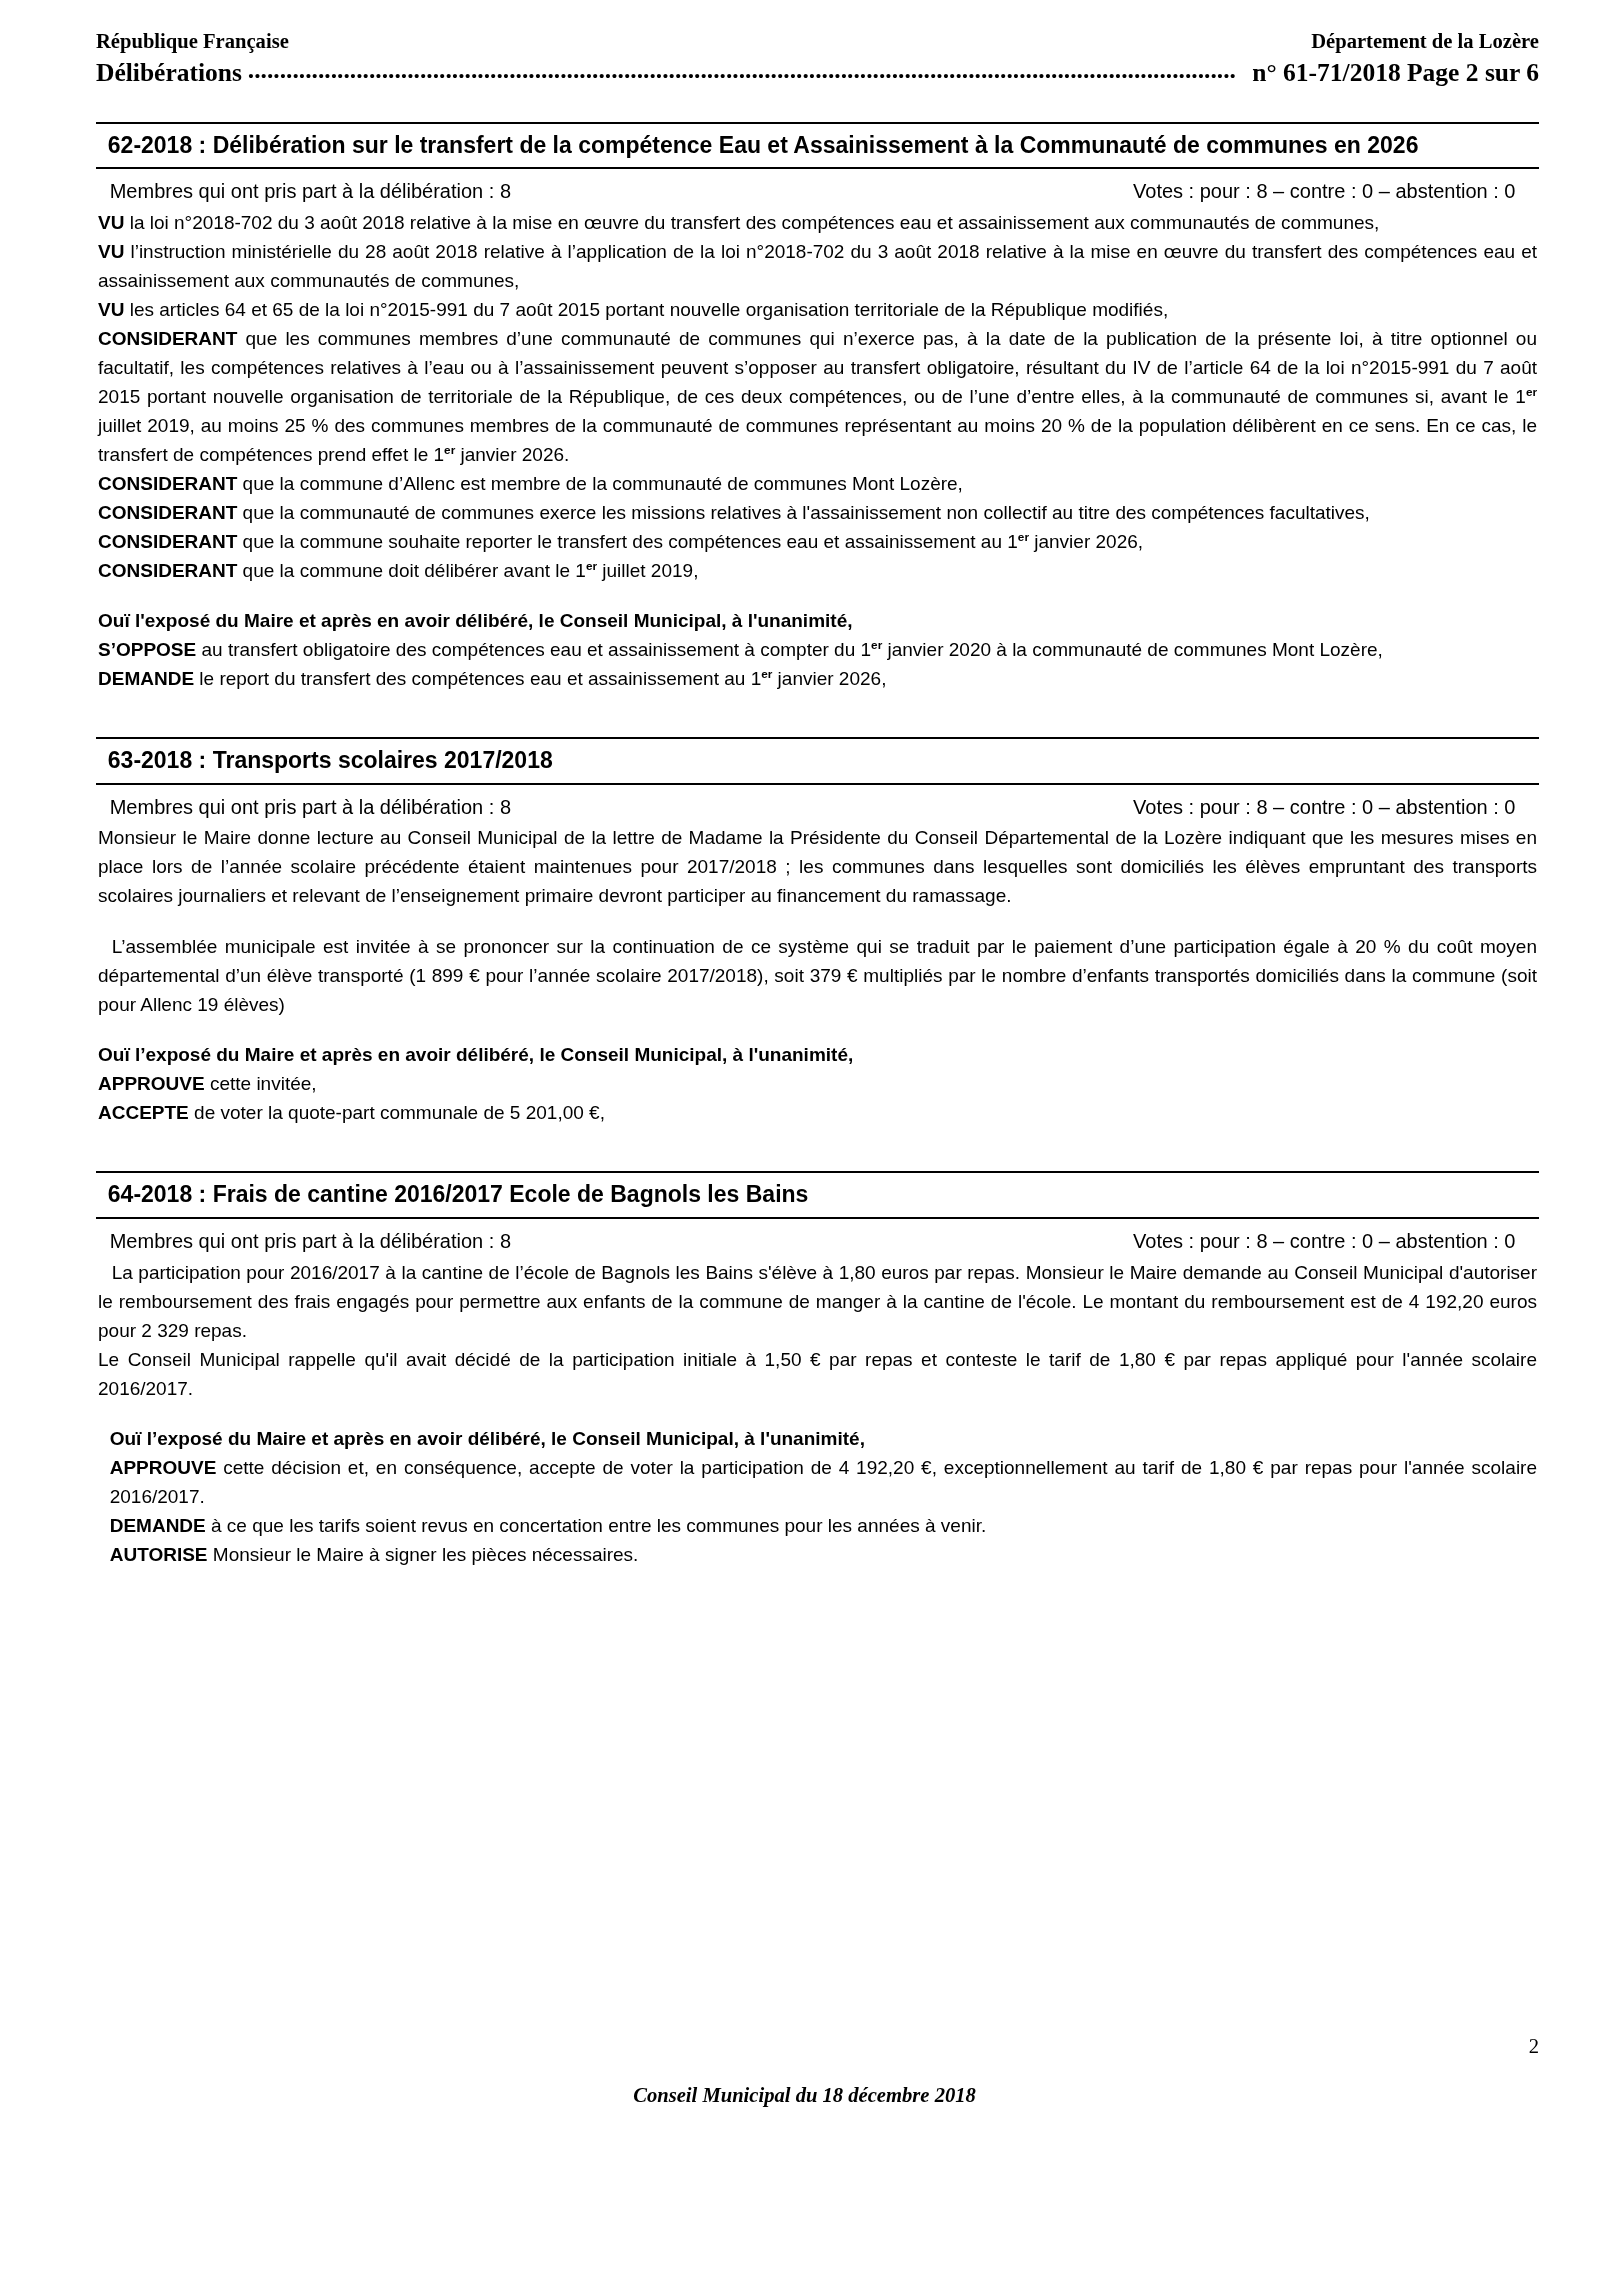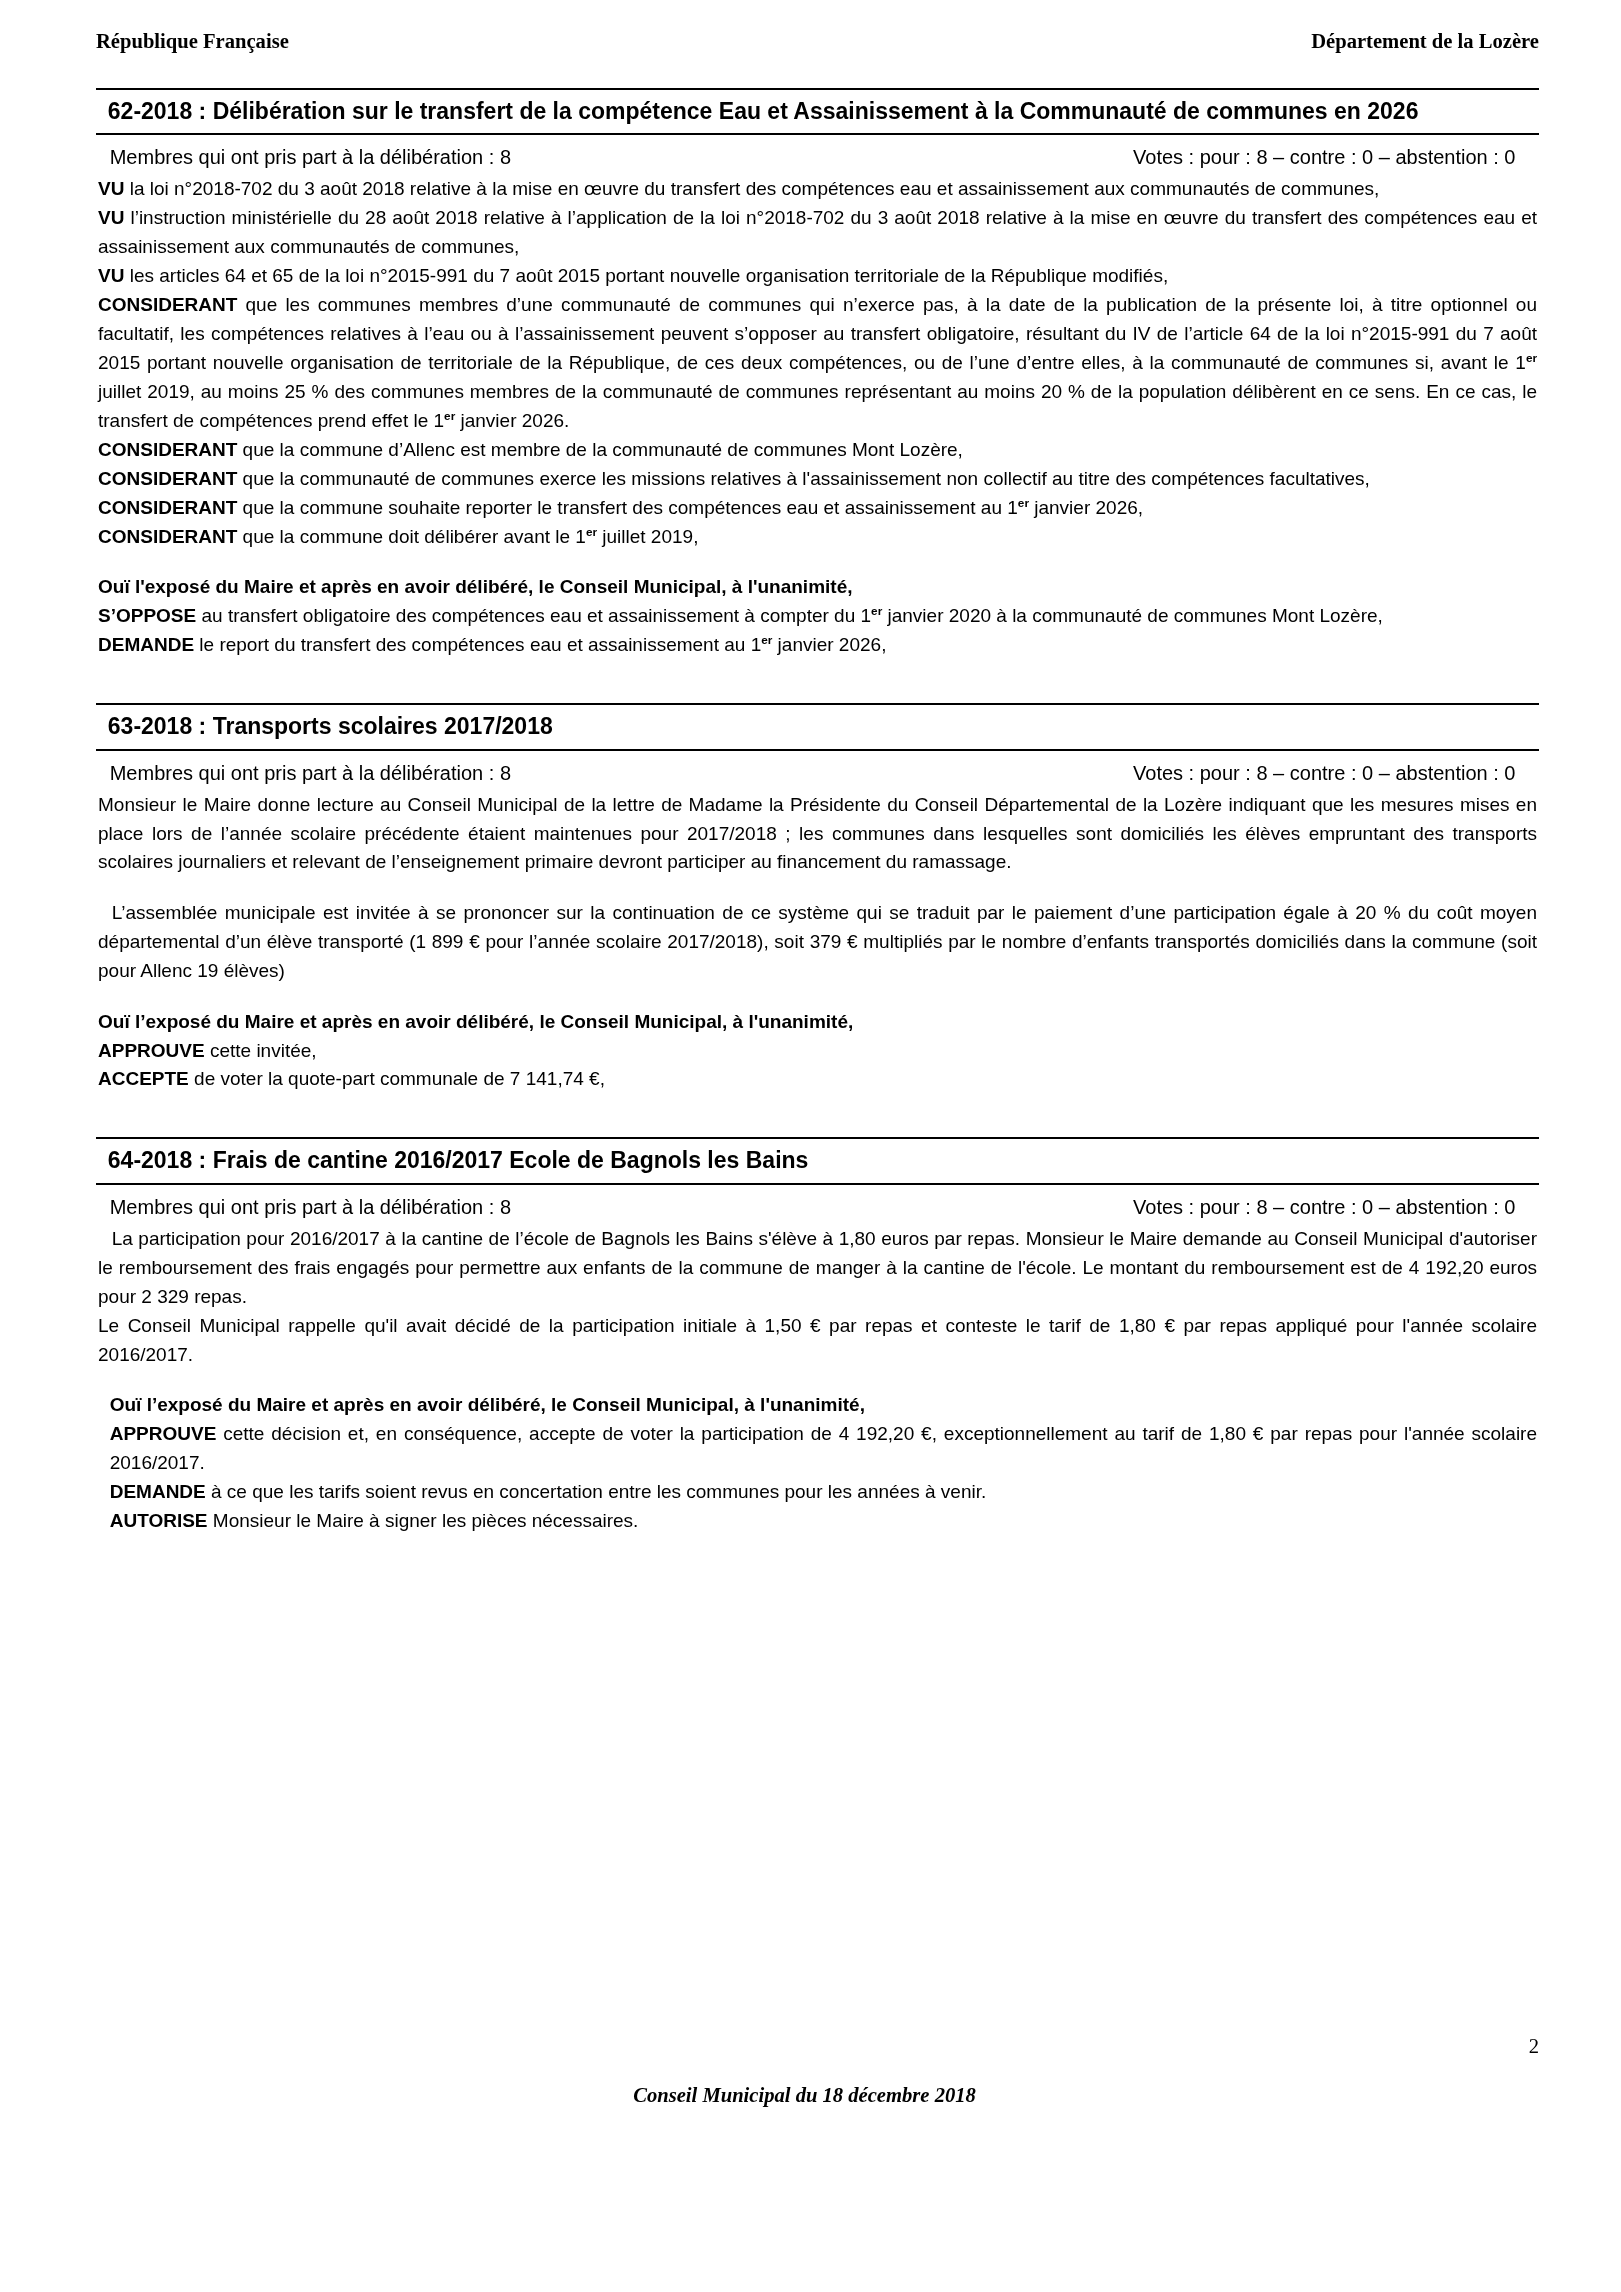--- a/index.html
+++ b/index.html
@@ -124,20 +124,25 @@
 </head>
 <body>
 
 <div class="page">
 
   <div class="doc-header">
     <div class="hdr-row-1">
       <span>République Française</span>
       <span>Département de la Lozère</span>
     </div>
+    <div class="hdr-row-2">
+      <span class="hdr-left-2">Délibérations</span>
+      <span class="hdr-dots">...........................................................................................................................................................</span>
+      <span class="hdr-right-2">n° 61-71/2018 Page 2 sur 6</span>
+    </div>
   </div>
 
   <div class="gap-lg"></div>
 
   <div class="section">
     <div class="sec-title">62-2018 :  Délibération sur le transfert de la compétence Eau et Assainissement à la Communauté de communes en 2026</div>
     <div class="votes-line">
       <span class="votes-left">Membres qui ont pris part à la délibération : 8</span>
       <span class="votes-right">Votes : pour : 8 – contre : 0 – abstention : 0</span>
     </div>
@@ -199,21 +204,21 @@
 
     <div class="gap-md"></div>
 
     <p class="body-p" style="text-align:left">
       <b>Ouï l’exposé du Maire et après en avoir délibéré, le Conseil Municipal, à l'unanimité,</b>
     </p>
     <p class="body-p" style="text-align:left">
       <b>APPROUVE</b><span> cette invitée,</span>
     </p>
     <p class="body-p" style="text-align:left">
-      <b>ACCEPTE</b><span> de voter la quote-part communale de 7 141,74 €,</span>
+      <b>ACCEPTE</b><span> de voter la quote-part communale de 5 201,00 €,</span>
     </p>
   </div>
 
   <div class="gap-xl"></div>
 
   <div class="section">
     <div class="sec-title">64-2018 : Frais de cantine 2016/2017 Ecole de Bagnols les Bains</div>
     <div class="votes-line">
       <span class="votes-left">Membres qui ont pris part à la délibération : 8</span>
       <span class="votes-right">Votes : pour : 8 – contre : 0 – abstention : 0</span>

